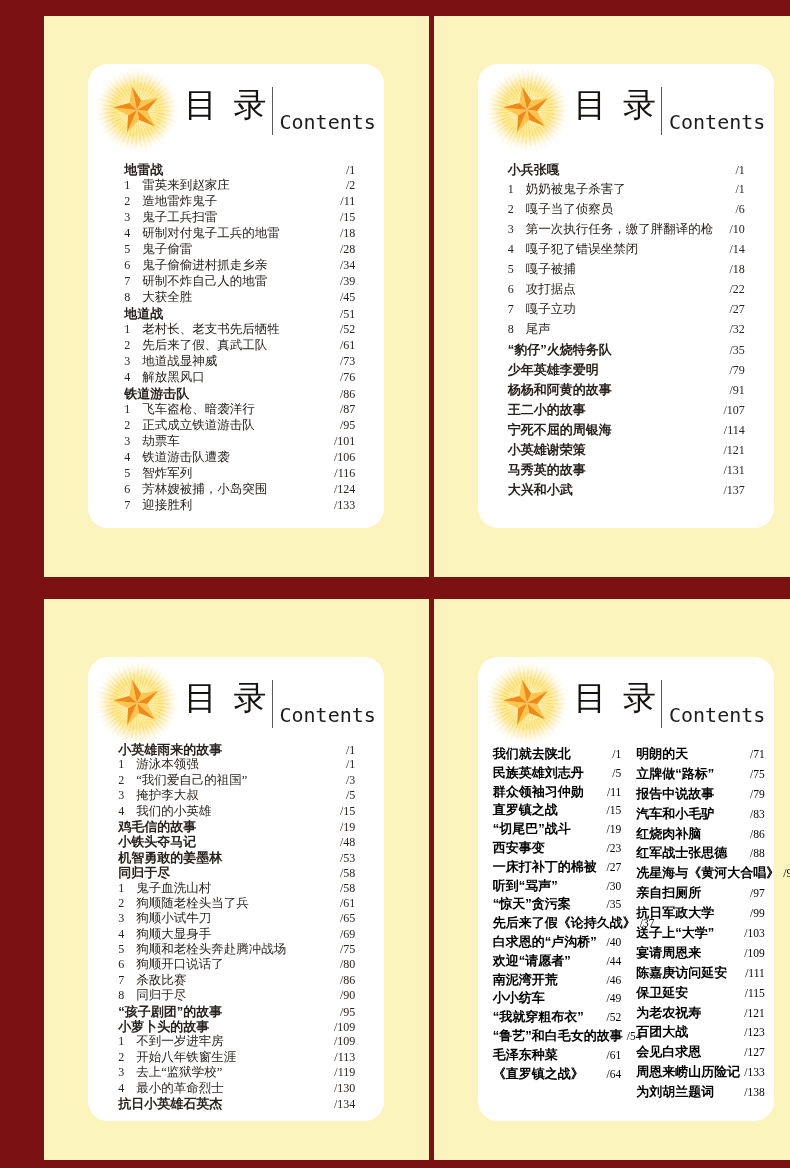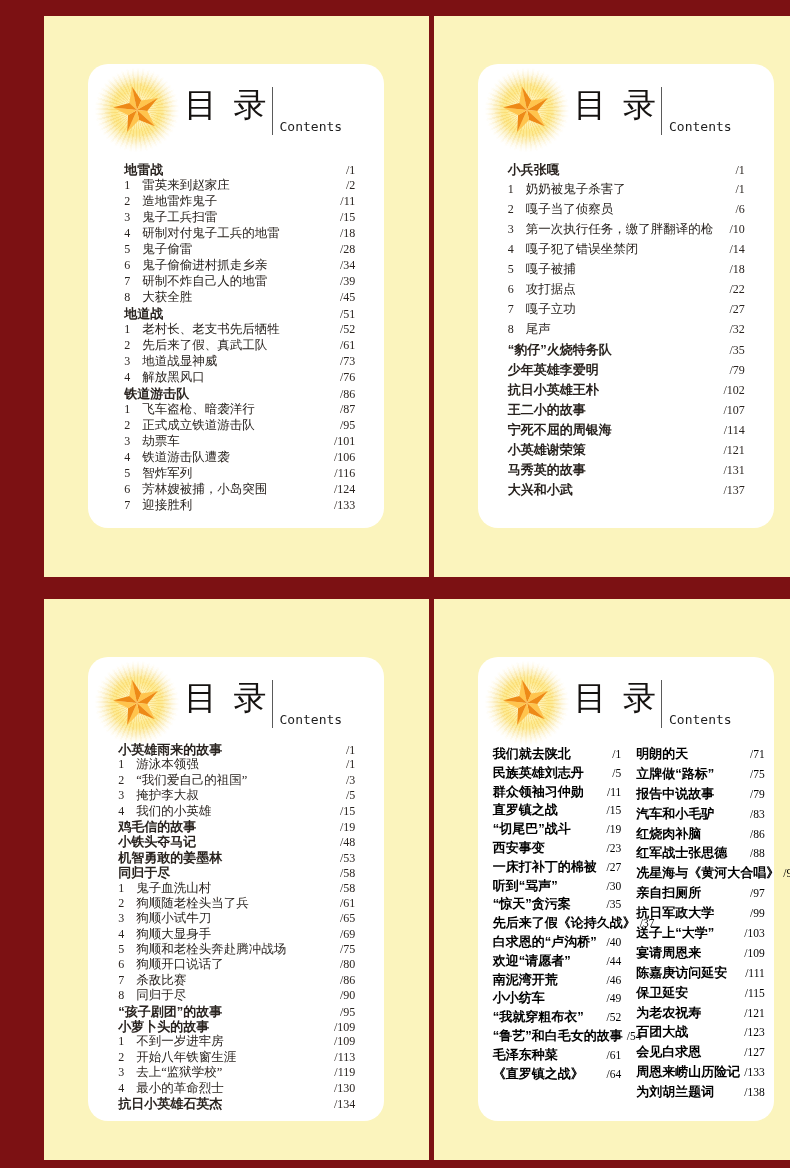--- a/index.html
+++ b/index.html
@@ -20,21 +20,21 @@
           background:
             repeating-conic-gradient(rgba(246,195,66,.30) 0deg 3deg, rgba(255,255,255,0) 3deg 7.5deg),
             radial-gradient(circle at 50% 50%, #fffdf0 0%, #fde98c 36%, #fbf0bc 54%, rgba(251,240,188,0) 70%);
           -webkit-mask-image: radial-gradient(circle at 50% 50%, #000 42%, transparent 70%);
                   mask-image: radial-gradient(circle at 50% 50%, #000 42%, transparent 70%); }
   .star svg { position:absolute; left:0; top:0; width:100%; height:100%; }
   .ttl  { position:absolute; left:96px; top:23px; display:flex; }
   .cn   { font-family:"Liberation Serif", serif; font-size:33px; line-height:1.1; letter-spacing:4px;
           color:#151210; white-space:nowrap; }
   .bar  { width:1px; height:48px; background:#5a5a5a; margin:0 7px 0 1px; flex:none; }
-  .en   { font-family:"DejaVu Sans Mono", monospace; font-size:13px; color:#1d1d1d;
+  .en   { font-family:"DejaVu Sans Mono", monospace; font-size:20px; color:#1d1d1d;
           align-self:flex-end; padding-bottom:1px; }
 
   
   .toc  { padding:0 29px 0 30px; color:#29231f; }
   .row  { display:flex; align-items:baseline; }
   .n    { width:18px; flex:none; font-family:"Liberation Serif", serif; font-size:12px; }
   .t    { white-space:nowrap; font-family:"Liberation Serif", serif; font-size:12.5px; }
   .row.b .t { font-family:"Liberation Sans", sans-serif; font-weight:700; font-size:13px; }
   .p    { margin-left:auto; flex:none; padding-left:6px; font-family:"Liberation Serif", serif; font-size:12px; }
 
@@ -264,22 +264,22 @@
             </div>
             <div class="row b">
               <span class="t">“豹仔”火烧特务队</span>
               <span class="p">/35</span>
             </div>
             <div class="row b">
               <span class="t">少年英雄李爱明</span>
               <span class="p">/79</span>
             </div>
             <div class="row b">
-              <span class="t">抗日小英雄王朴</span>
-              <span class="p">/102</span>
+              <span class="t">杨杨和阿黄的故事</span>
+              <span class="p">/91</span>
             </div>
             <div class="row b">
               <span class="t">王二小的故事</span>
               <span class="p">/107</span>
             </div>
             <div class="row b">
               <span class="t">宁死不屈的周银海</span>
               <span class="p">/114</span>
             </div>
             <div class="row b">

